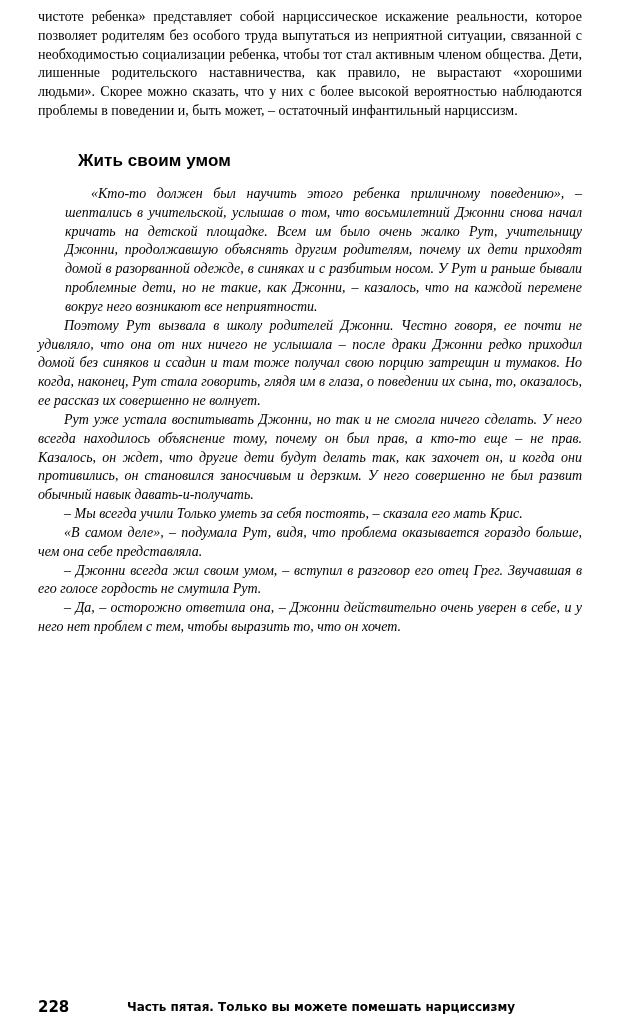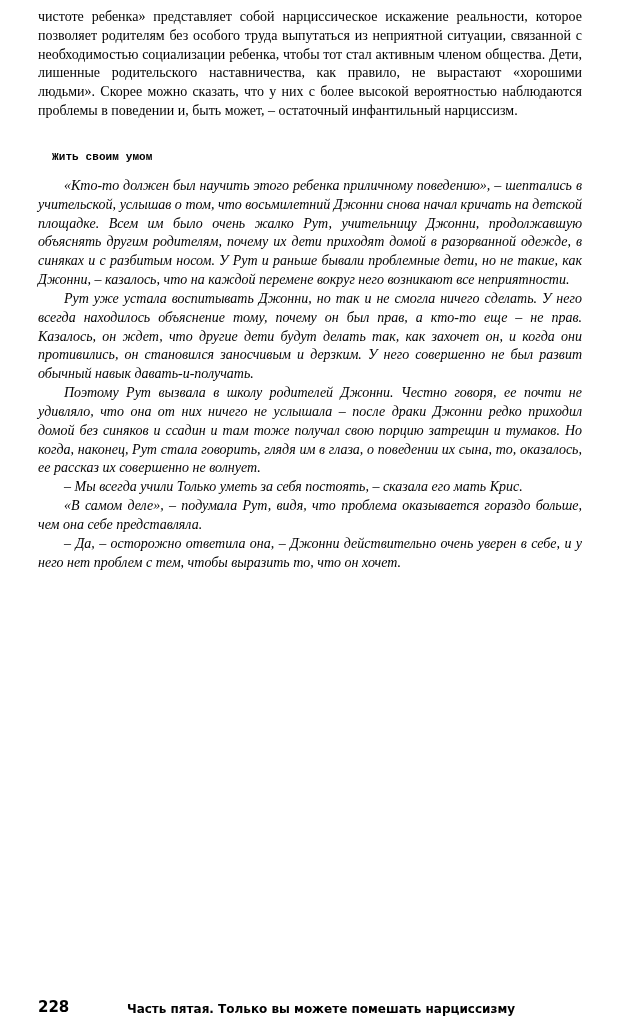--- a/index.html
+++ b/index.html
@@ -25,44 +25,45 @@
     font-size: 14px;
     line-height: 1.345;
     text-align: justify;
     margin: 0;
     hyphens: none;
   }
   .para.intro {
     text-indent: 0;
   }
   .heading {
-    font-family: Liberation Mono, monospace;
-    font-size: 11px;
+    font-family: Liberation Sans, sans-serif;
+    font-size: 17px;
     font-weight: bold;
-    margin: 30px 0 14px 14px;
+    margin: 30px 0 14px 40px;
     letter-spacing: 0.1px;
   }
   .body-block {
     font-style: italic;
   }
   .body-block .para {
     text-indent: 26px;
   }
   .body-block .para.first {
     text-indent: 26px;
+    margin-left: 27px;
   }
   .footer {
     position: absolute;
     left: 0;
     right: 0;
     bottom: 14px;
     padding: 0 38px;
     box-sizing: border-box;
     display: flex;
-    align-items: flex-end;
+    align-items: center;
     margin-top: 28px;
   }
   .footer-page {
     font-family: "DejaVu Sans", sans-serif;
     font-size: 15px;
     font-weight: bold;
     width: 52px;
     flex: none;
   }
   .footer-title {
@@ -78,24 +79,25 @@
 <body>
 
 <div class="page">
 
   <p class="para intro">чистоте ребенка» представляет собой нарциссическое искажение реальности, которое позволяет родителям без особого труда выпутаться из неприятной ситуации, связанной с необходимостью социализации ребенка, чтобы тот стал активным членом общества. Дети, лишенные родительского наставничества, как правило, не вырастают «хорошими людьми». Скорее можно сказать, что у них с более высокой вероятностью наблюдаются проблемы в поведении и, быть может, – остаточный инфантильный нарциссизм.</p>
 
   <h2 class="heading">Жить своим умом</h2>
 
   <div class="body-block">
     <p class="para first">«Кто-то должен был научить этого ребенка приличному поведению», – шептались в учительской, услышав о том, что восьмилетний Джонни снова начал кричать на детской площадке. Всем им было очень жалко Рут, учительницу Джонни, продолжавшую объяснять другим родителям, почему их дети приходят домой в разорванной одежде, в синяках и с разбитым носом. У Рут и раньше бывали проблемные дети, но не такие, как Джонни, – казалось, что на каждой перемене вокруг него возникают все неприятности.</p>
+    <p class="para">Поэтому Рут вызвала в школу родителей Джонни. Честно говоря, ее почти не удивляло, что она от них ничего не услышала – после драки Джонни редко приходил домой без синяков и ссадин и там тоже получал свою порцию затрещин и тумаков. Но когда, наконец, Рут стала говорить, глядя им в глаза, о поведении их сына, то, оказалось, ее рассказ их совершенно не волнует.</p>
     <p class="para">Рут уже устала воспитывать Джонни, но так и не смогла ничего сделать. У него всегда находилось объяснение тому, почему он был прав, а кто-то еще – не прав. Казалось, он ждет, что другие дети будут делать так, как захочет он, и когда они противились, он становился заносчивым и дерзким. У него совершенно не был развит обычный навык давать-и-получать.</p>
-    <p class="para">Поэтому Рут вызвала в школу родителей Джонни. Честно говоря, ее почти не удивляло, что она от них ничего не услышала – после драки Джонни редко приходил домой без синяков и ссадин и там тоже получал свою порцию затрещин и тумаков. Но когда, наконец, Рут стала говорить, глядя им в глаза, о поведении их сына, то, оказалось, ее рассказ их совершенно не волнует.</p>
     <p class="para">– Мы всегда учили Только уметь за себя постоять, – сказала его мать Крис.</p>
     <p class="para">«В самом деле», – подумала Рут, видя, что проблема оказывается гораздо больше, чем она себе представляла.</p>
+    <p class="para">– Джонни всегда жил своим умом, – вступил в разговор его отец Грег. Звучавшая в его голосе гордость не смутила Рут.</p>
     <p class="para">– Да, – осторожно ответила она, – Джонни действительно очень уверен в себе, и у него нет проблем с тем, чтобы выразить то, что он хочет.</p>
   </div>
 
   <div class="footer">
     <span class="footer-page">228</span>
     <span class="footer-title">Часть пятая. Только вы можете помешать нарциссизму</span>
   </div>
 
 </div>
 

